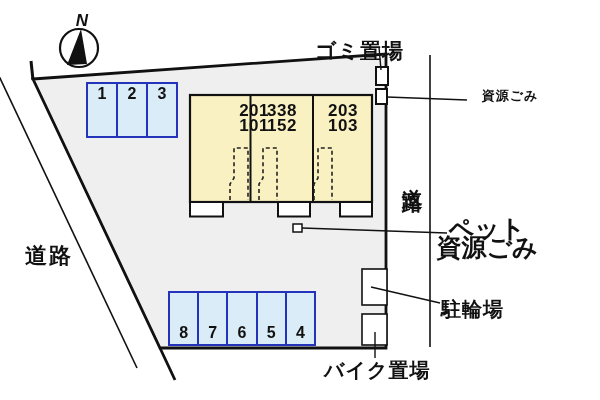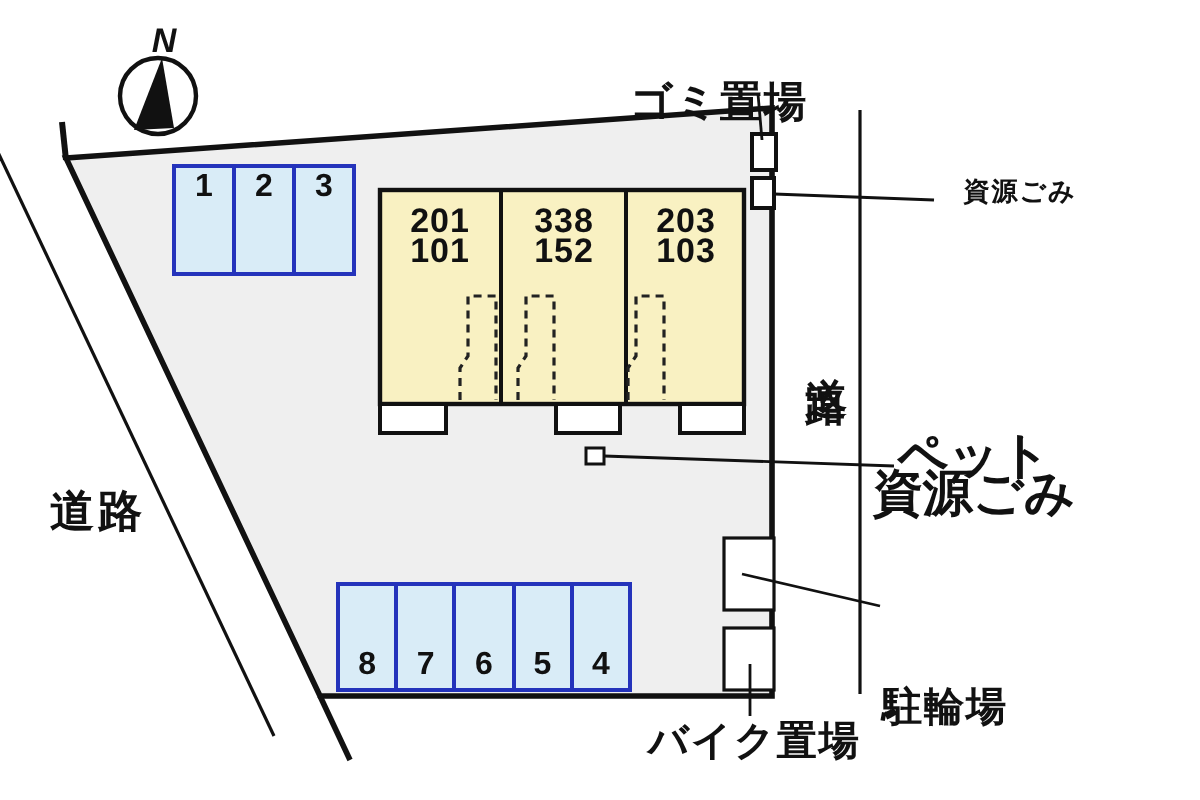--- a/index.html
+++ b/index.html
@@ -10,25 +10,25 @@
   }
   #stage svg{position:absolute;left:0;top:0;}
   .txt{position:absolute;white-space:nowrap;color:#111;}
   .b{font-weight:bold;}
   .north{left:70px;top:11px;width:24px;text-align:center;font-size:17px;font-weight:bold;font-style:italic;}
   .garbage{left:315px;top:37px;font-size:21px;letter-spacing:1px;}
   .recycle{left:428px;top:87px;width:164px;text-align:center;font-size:13px;line-height:18px;letter-spacing:1px;}
   .road-left{left:25px;top:241px;font-size:22px;letter-spacing:2px;}
   .road-right{left:398px;top:172px;font-size:21px;writing-mode:vertical-rl;letter-spacing:3px;}
   .pet{left:426px;top:219px;width:122px;text-align:center;font-size:25px;line-height:19px;}
-  .bicycle{left:441px;top:296px;font-size:20px;letter-spacing:1px;margin-top:44px;}
+  .bicycle{left:441px;top:296px;font-size:20px;letter-spacing:1px;}
   .moto{left:324px;top:357px;font-size:20px;letter-spacing:1px;}
   .unit-label{position:absolute;top:103px;width:70px;text-align:center;
     font-size:17px;font-weight:600;line-height:15px;letter-spacing:0.5px;}
-  .u1{left:185px;} .u2{left:247px;} .u3{left:308px;}
+  .u1{left:199px;text-align:right;} .u2{left:247px;} .u3{left:308px;}
   .pgroup{position:absolute;display:flex;background:#d9ecf7;border:2px solid #2433bb;}
   .pgroup-top{left:86px;top:82px;width:92px;height:56px;}
   .pgroup-bottom{left:168px;top:291px;width:148px;height:55px;}
   .pcell{flex:1;display:flex;justify-content:center;border-left:2px solid #2433bb;
     font-size:16px;font-weight:600;color:#111;}
   .pcell:first-child{border-left:none;}
   .pgroup-top .pcell{align-items:flex-start;padding-top:1px;}
   .pgroup-bottom .pcell{align-items:flex-end;padding-bottom:2px;}
 </style>
 </head>

